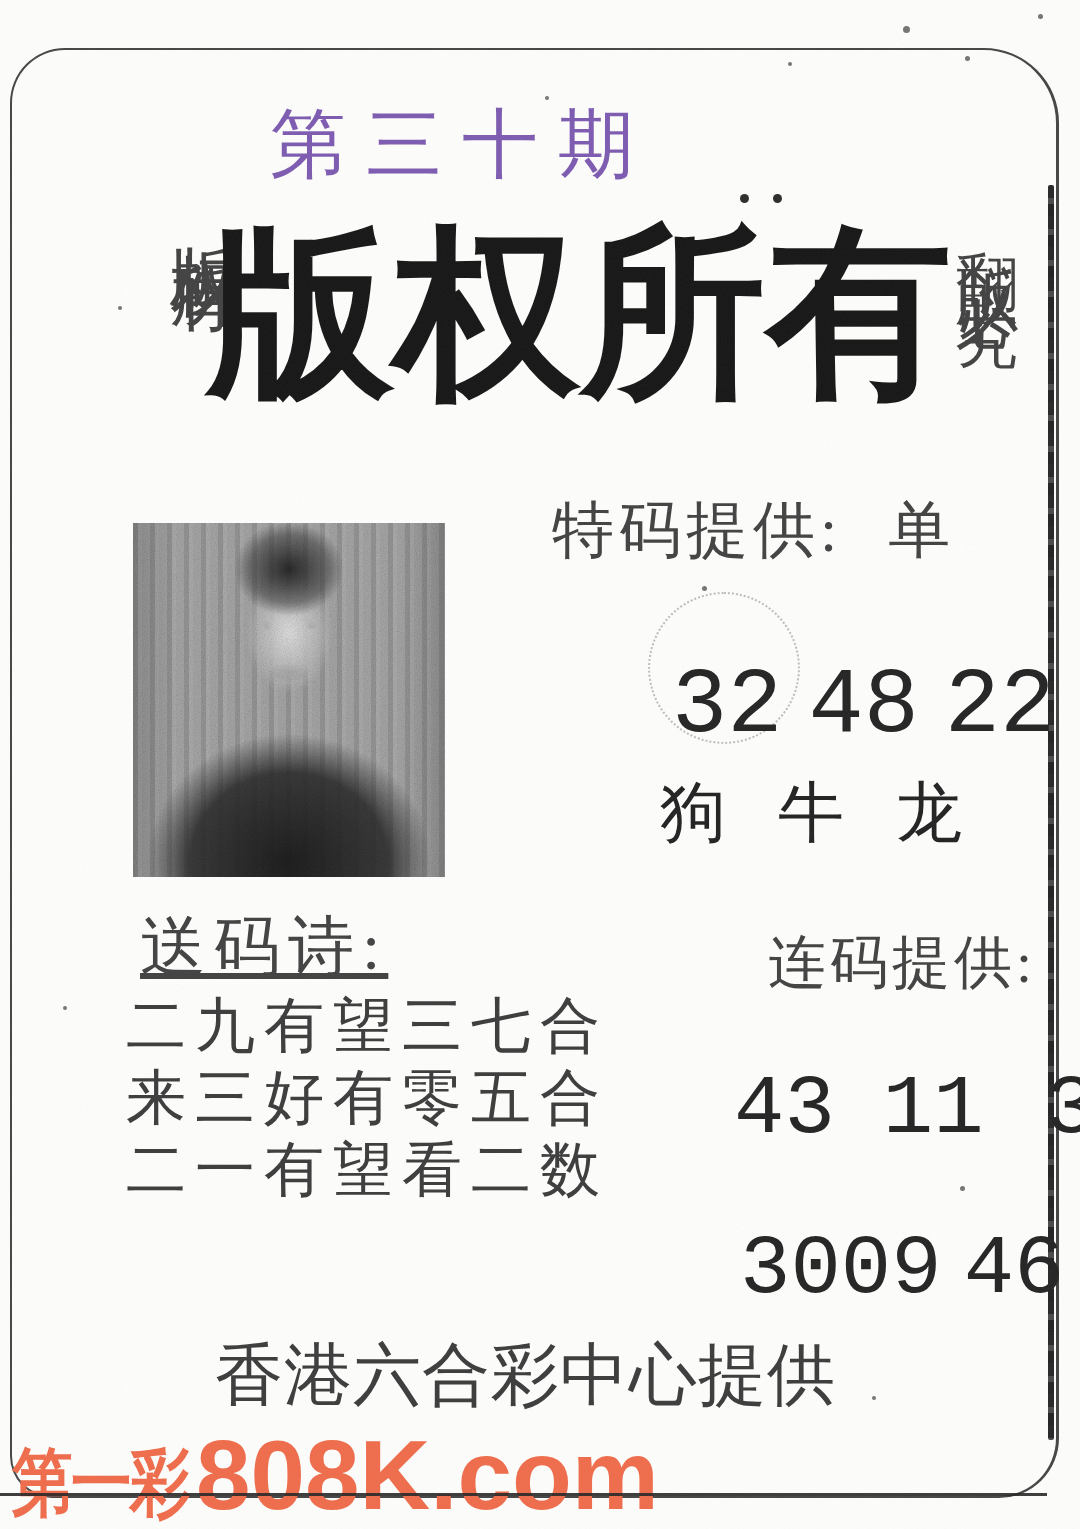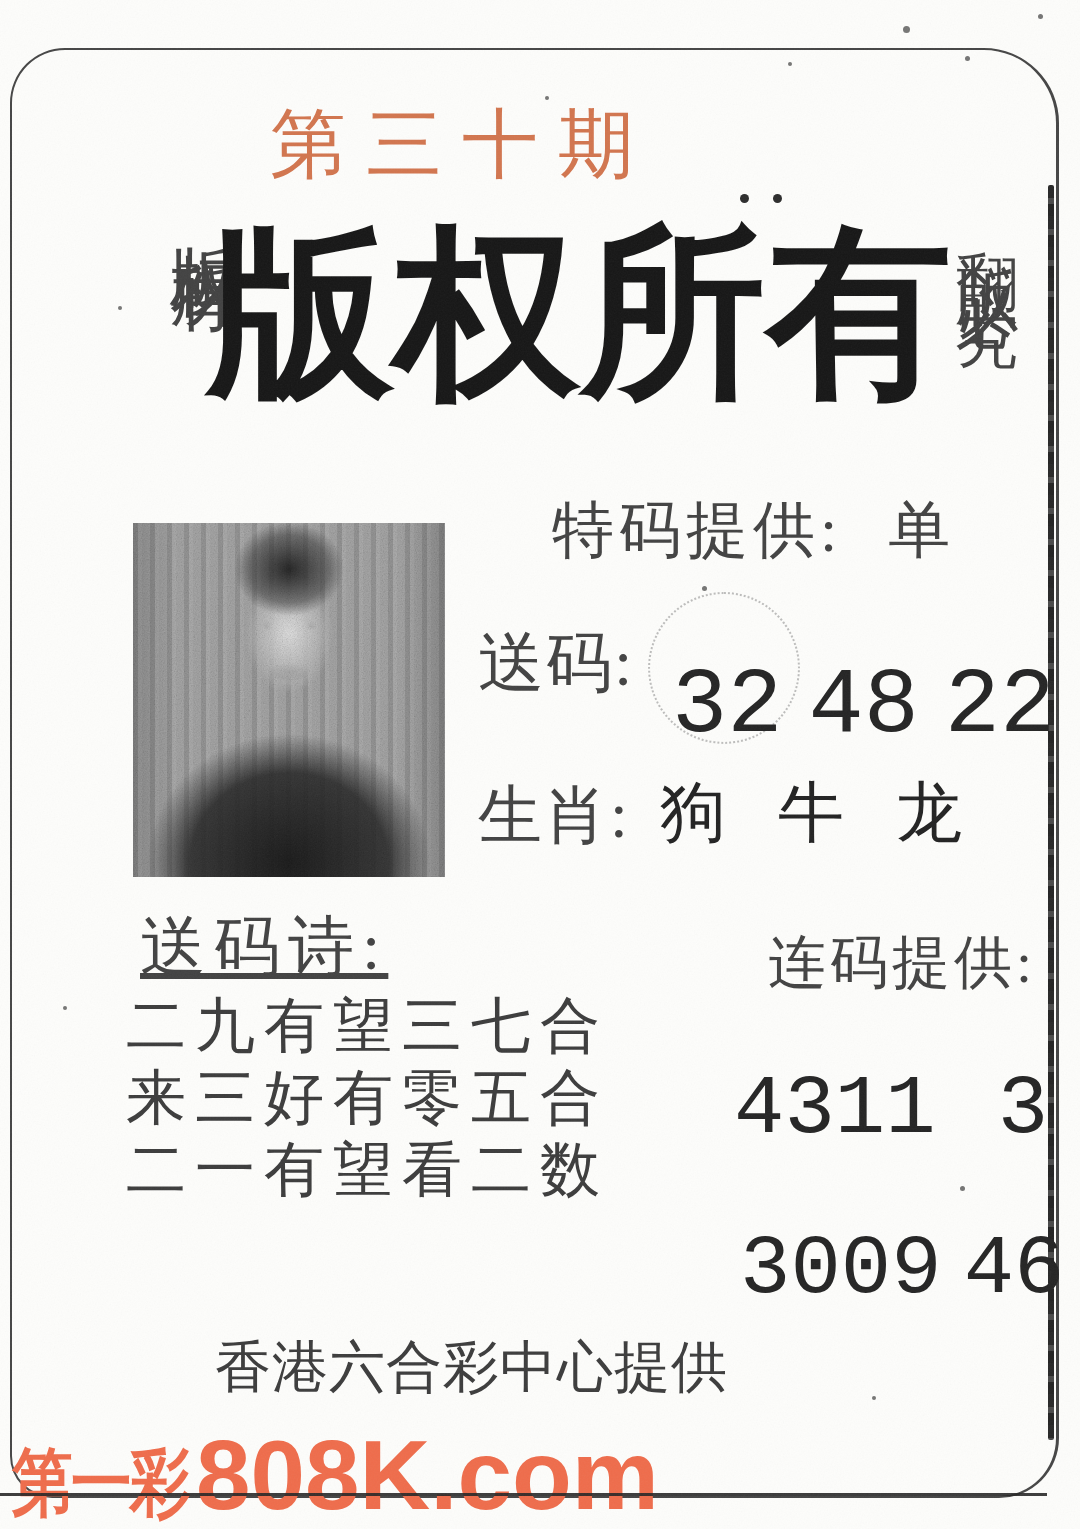--- a/index.html
+++ b/index.html
@@ -17,21 +17,21 @@
   }
   .right-strip{
     left:1048px;top:185px;width:6px;height:1255px;
     background:repeating-linear-gradient(180deg,#151515 0 13px,#3a3a3a 13px 19px,#101010 19px 31px);
     opacity:.92;border-radius:2px;
   }
   .bottom-line{
     left:0;top:1493px;width:1047px;height:3px;background:#262626;z-index:12;opacity:.9;
   }
   
-  .issue-title{left:270px;top:94px;font-size:76px;letter-spacing:20px;color:#c2410c;opacity:.72;white-space:nowrap;}
+  .issue-title{left:270px;top:94px;font-size:76px;letter-spacing:20px;color:#4c1d95;opacity:.72;white-space:nowrap;}
   .vert{writing-mode:vertical-rl;text-orientation:upright;white-space:nowrap;}
   .copy-left{left:158px;top:194px;font-size:66px;letter-spacing:8px;opacity:.85;}
   .copy-right{left:944px;top:200px;font-size:63px;letter-spacing:18px;opacity:.85;}
   .main-title{left:208px;top:212px;font-size:186px;font-weight:bold;letter-spacing:0px;color:#161616;white-space:nowrap;line-height:1.1;}
   .title-dots{left:740px;top:194px;width:60px;height:12px;}
   .title-dots i{position:absolute;width:9px;height:9px;background:#2c2c2c;border-radius:50%;}
   .title-dots i:nth-child(2){left:33px;}
   .special-line{left:552px;top:488px;font-size:62px;letter-spacing:5px;opacity:.85;white-space:nowrap;}
   .special-value{margin-left:46px;}
   .label-ink{opacity:.85;}
@@ -47,23 +47,23 @@
   .zodiac-vals{left:660px;top:768px;font-size:66px;white-space:nowrap;}
   .zodiac-vals span{margin-right:52px;}
   .poem-label{left:140px;top:902px;font-size:66px;letter-spacing:8px;white-space:nowrap;text-decoration:underline;}
   .poem-line{font-size:60px;letter-spacing:9px;white-space:nowrap;opacity:.88;font-family:Liberation Mono, monospace;}
   .poem-1{left:126px;top:986px;}
   .poem-2{left:126px;top:1058px;}
   .poem-3{left:126px;top:1130px;}
   .linked-label{left:768px;top:924px;font-size:58px;letter-spacing:4px;white-space:nowrap;opacity:.85;}
   .linked-row1{left:734px;top:1062px;font-size:84px;white-space:nowrap;z-index:13;}
   .linked-row2{left:740px;top:1222px;font-size:84px;white-space:nowrap;z-index:13;}
-  .linked-row1 .n2{text-align:center;} .linked-row1 .n3{margin-left:62px;}
+  .linked-row1 .n2{margin-left:48px;text-align:center;} .linked-row1 .n3{margin-left:62px;}
   .linked-row2 .n2{} .linked-row2 .n3{margin-left:22px;}
-  .provider-line{left:215px;top:1330px;font-size:56px;letter-spacing:1px;white-space:nowrap;opacity:.88;text-align:right;}
+  .provider-line{left:215px;top:1330px;font-size:68px;letter-spacing:1px;white-space:nowrap;opacity:.88;text-align:right;}
   
   .footer-brand{
     left:12px;top:1434px;font-size:74px;font-weight:bold;
     font-family:"Liberation Sans",sans-serif;color:#ef6c4b;
     display:inline-block;transform:scaleX(.82);transform-origin:left top;
     letter-spacing:-2px;white-space:nowrap;z-index:10;
   }
   .footer-site{
     left:196px;top:1419px;font-size:98px;font-weight:bold;
     font-family:"Liberation Sans",sans-serif;color:#ef6c4b;
@@ -111,27 +111,25 @@
   <div class="abs photo">
     <svg xmlns="http://www.w3.org/2000/svg">
       <filter id="pnoise">
           <feTurbulence type="fractalNoise" baseFrequency="0.85" numOctaves="2" stitchTiles="stitch"></feTurbulence>
           <feColorMatrix type="saturate" values="0"></feColorMatrix>
         </filter>
       <rect width="100%" height="100%" filter="url(#pnoise)"></rect>
     </svg>
   </div>
 
-  <div class="abs song-label label-ink">送码:</div>
   <div class="abs circle-32"></div>
   <div class="abs song-nums num">
     <span>32</span><span>48</span><span>22</span>
   </div>
 
-  <div class="abs zodiac-label label-ink">生肖:</div>
   <div class="abs zodiac-vals">
     <span>狗</span><span>牛</span><span>龙</span>
   </div>
 
   <div class="abs poem-label label-ink">送码诗:</div>
   <div class="abs poem-line poem-1">二九有望三七合</div>
   <div class="abs poem-line poem-3">二一有望看二数</div>
   <div class="abs poem-line poem-2">来三好有零五合</div>
 
   <div class="abs linked-label">连码提供:</div>

